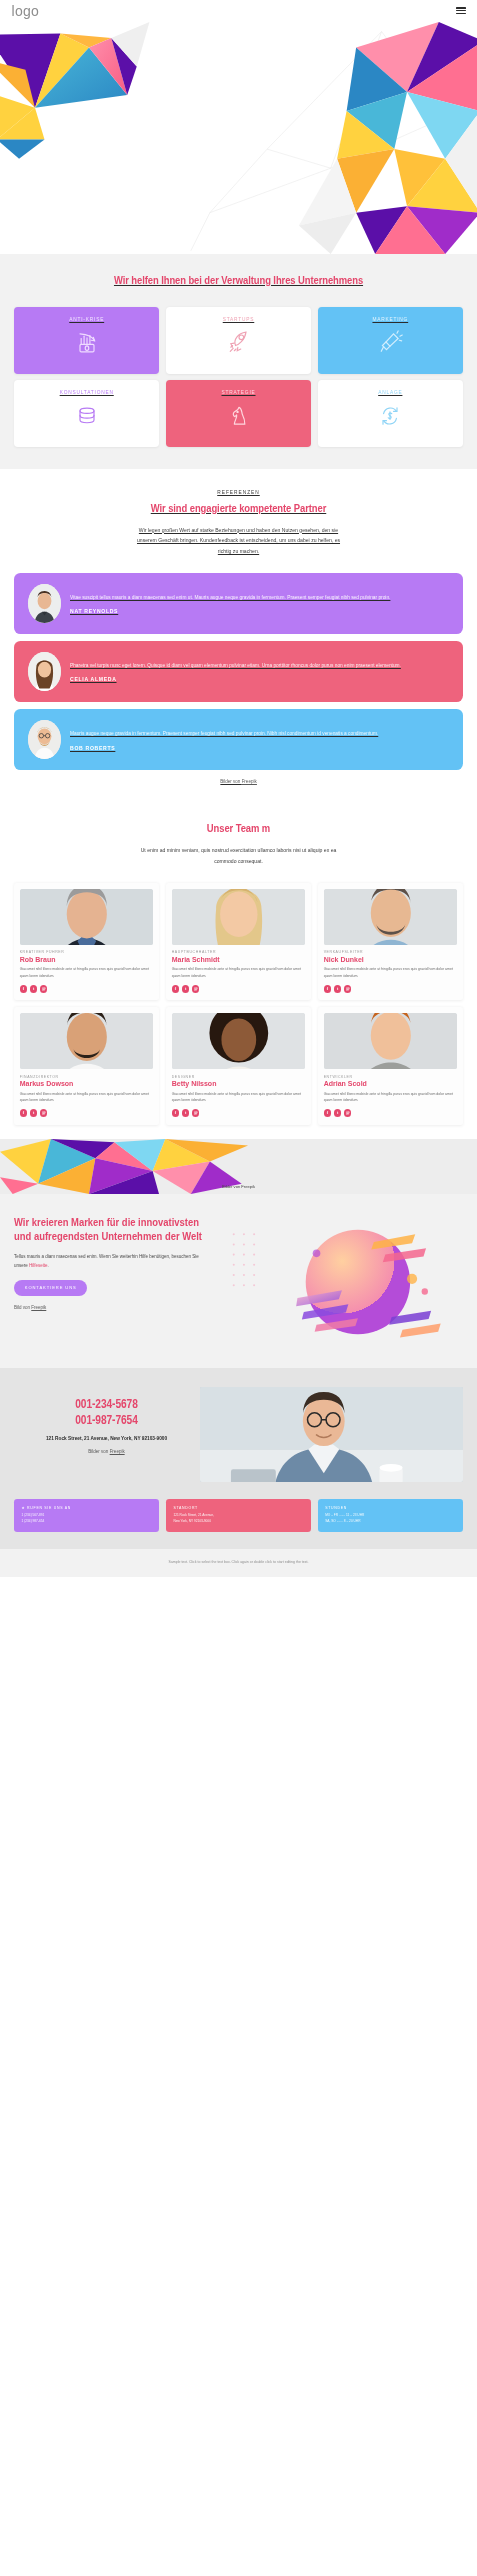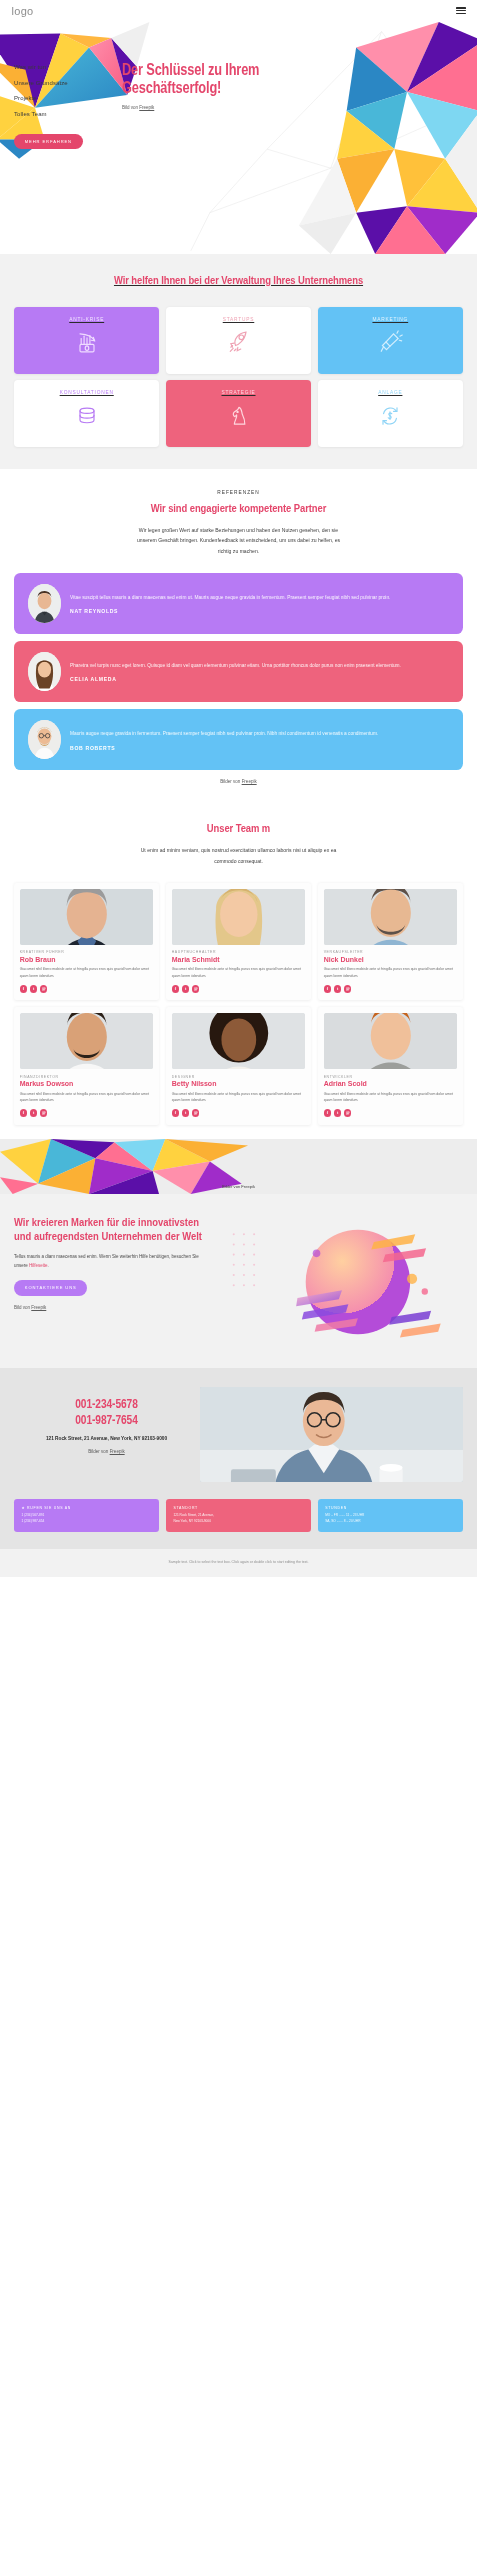--- a/index.html
+++ b/index.html
@@ -18,21 +18,21 @@
   .site-header {
     height: 21.6px;
     background: #fff;
     display: flex;
     align-items: center;
     justify-content: space-between;
     padding: 0 11.5px;
     position: relative;
     z-index: 40;
   }
-  .logo-text { font-size: 11px; color: #8d8d8d; letter-spacing: 0.3px; }
+  .logo-text { font-size: 14px; color: #8d8d8d; letter-spacing: 0.3px; }
   .burger { width: 9.5px; display: flex; flex-direction: column; gap: 1.6px; cursor: pointer; }
   .burger span { display: block; height: 1.3px; background: #2b2b2b; border-radius: 0.6px; }
 
   
   .hero {
     position: relative;
     height: 232px;
     background: #fff;
     overflow: hidden;
   }
@@ -118,21 +118,21 @@
   }
   .svc-label {
     font-size: 4.8px;
     letter-spacing: 0.8px;
     margin-bottom: 6.4px;
   }
   .svc-icon { width: 28px; height: 28px; }
   .svc-icon svg { width: 100%; height: 100%; }
 
   
-  .testimonials { background: #fff; padding: 21.6px 0 16.5px; }
+  .testimonials { background: #fff; padding: 21.6px 0 16.5px; text-decoration: underline; }
   .eyebrow {
     text-align: center;
     font-size: 4.8px;
     letter-spacing: 1px;
     color: #3a3a3a;
     margin-bottom: 6.4px;
   }
   .sub-text {
     text-align: center;
     font-size: 5.1px;
@@ -374,35 +374,20 @@
       <polygon points="530,215 620,200 560,300" fill="#fbb034"></polygon>
       <polygon points="640,290 700,215 755,300" fill="#ffd23f"></polygon>
       <polygon points="560,300 640,290 590,365" fill="#5b0fa8"></polygon>
       <polygon points="640,290 755,300 700,365" fill="#a02cc9"></polygon>
       <polygon points="590,365 640,290 700,365" fill="#ff6f91"></polygon>
       <polygon points="700,215 755,140 755,300" fill="#f1f1f1"></polygon>
       <polygon points="530,215 560,300 470,320" fill="#f4f4f4"></polygon>
       <polygon points="470,320 560,300 520,365" fill="#ededed"></polygon>
     </svg>
 
-    <div class="hero-inner">
-      <nav class="hero-nav">
-        <a href="#">Was wir tun</a>
-        <a href="#">Unsere Grundsätze</a>
-        <a href="#">Projekte</a>
-        <a href="#">Tolles Team</a>
-        <button class="btn-pill">MEHR ERFAHREN</button>
-      </nav>
-      <div class="hero-copy">
-        <h1 class="hero-title">Der Schlüssel zu Ihrem Geschäftserfolg!</h1>
-        <div class="credit">
-          <span>Bild von </span><u>Freepik</u>
-        </div>
-      </div>
-    </div>
   </section>
 
   <section class="services">
     <h2 class="section-title">Wir helfen Ihnen bei der Verwaltung Ihres Unternehmens</h2>
     <div class="cards-grid">
 
       <div class="svc-card" style="background:#b77af4">
         <div class="svc-label" style="color:#f3e6ff">ANTI-KRISE</div>
         <div class="svc-icon">
           <svg viewBox="0 0 48 48" fill="none" stroke="#f0dcff" stroke-width="2" stroke-linecap="round">

